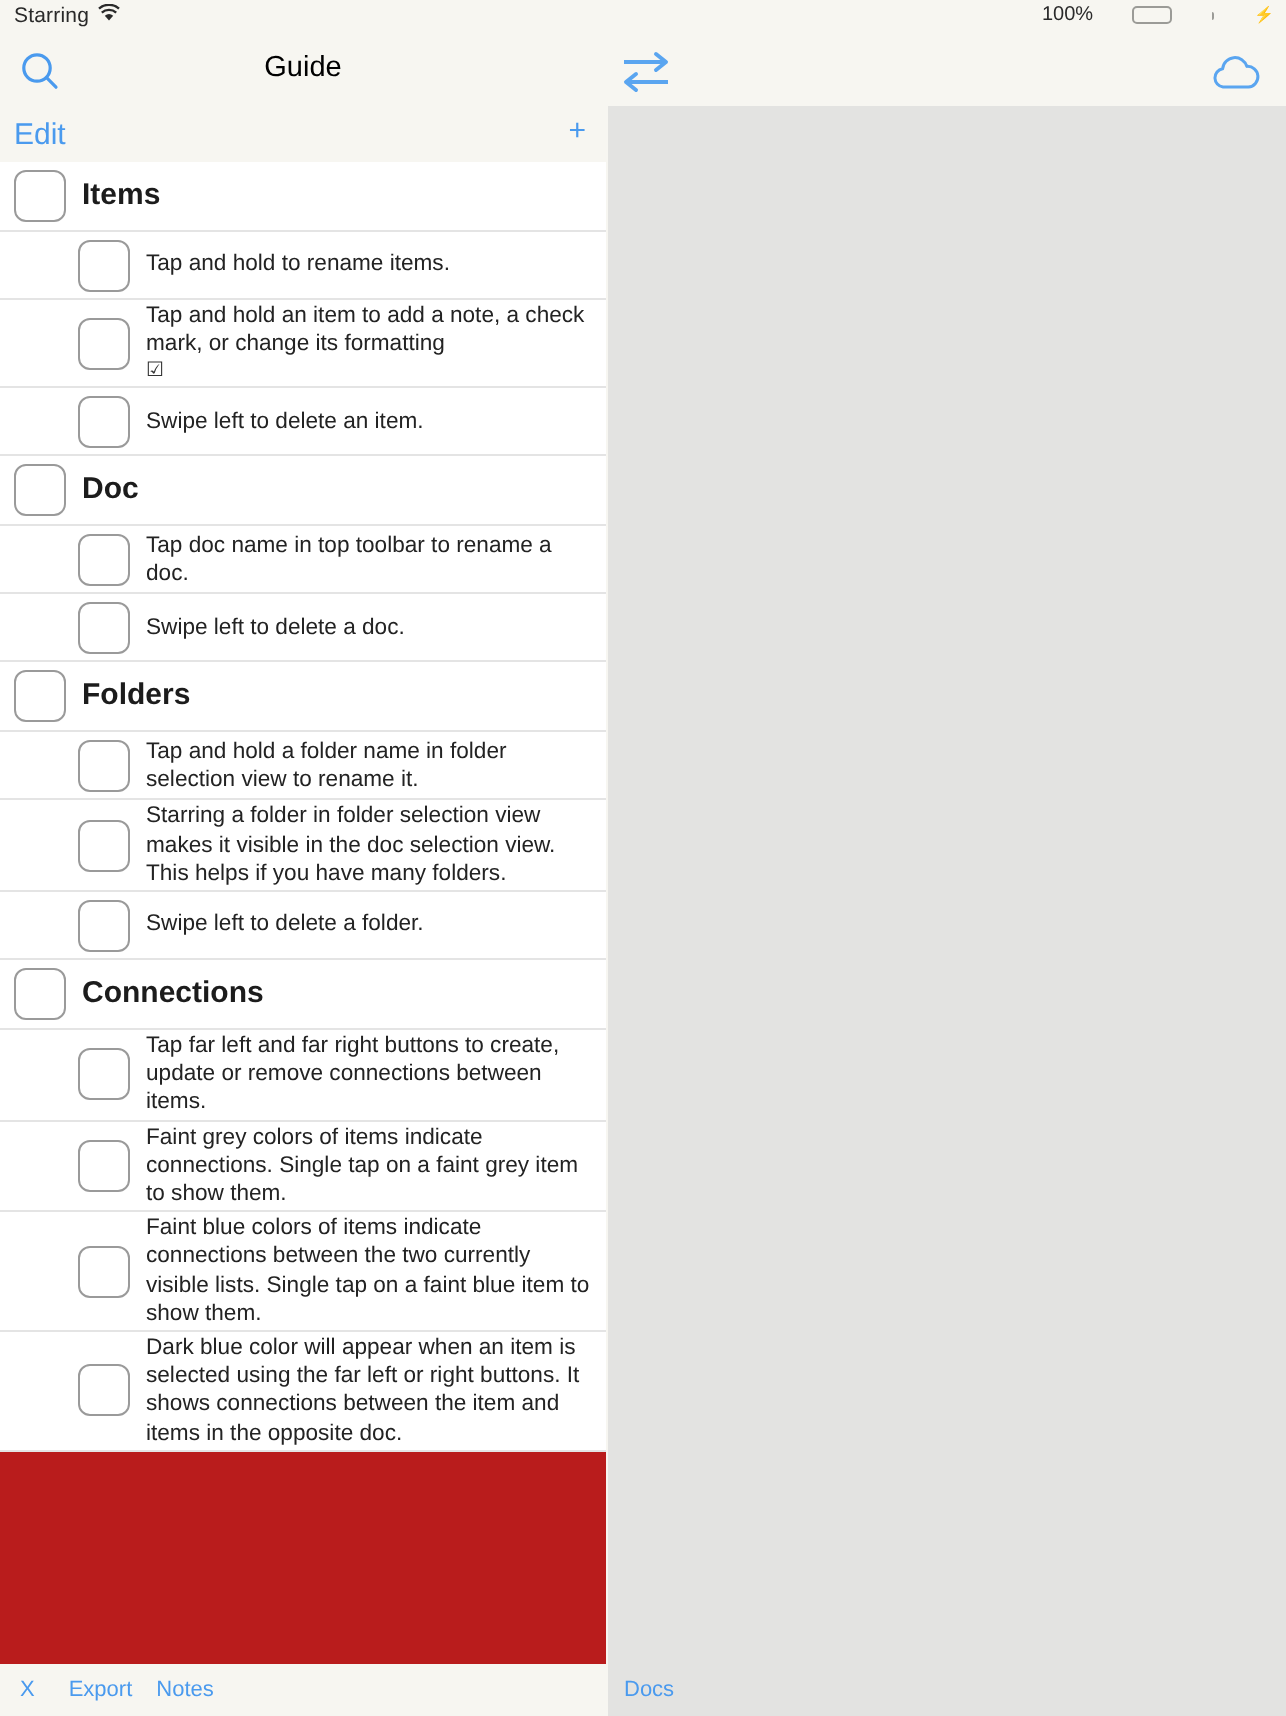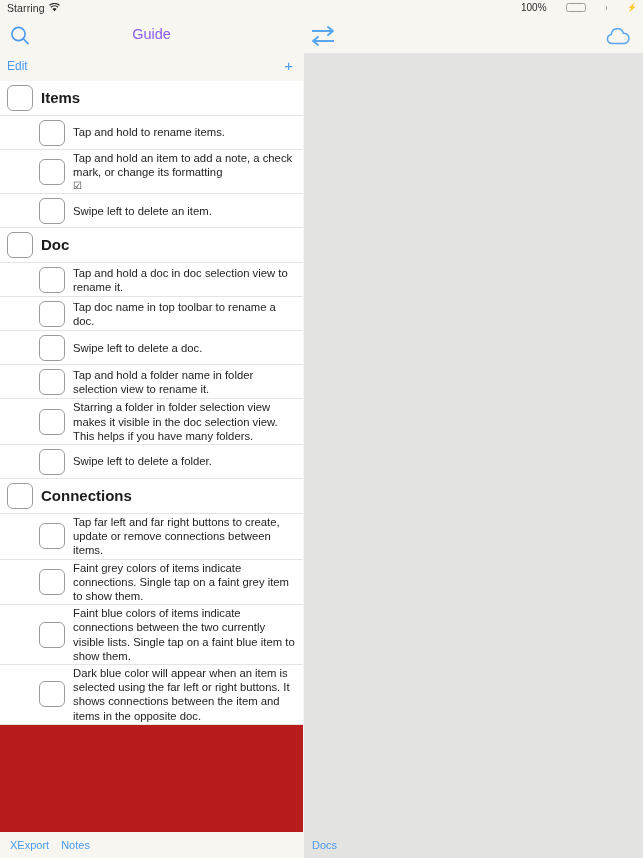--- a/index.html
+++ b/index.html
@@ -82,21 +82,21 @@
     left: 5px; top: 4px;
     width: 30px; height: 30px;
     display: flex; align-items: center; justify-content: center;
     cursor: pointer;
   }
   .nav-title {
     position: absolute;
     left: 0; width: 303px; top: 9px;
     text-align: center;
     font-size: 14.5px;
-    color: #8b5cf6;
+    color: #000000;
   }
   .nav-sync {
     position: absolute;
     left: 303px; top: 3px;
     width: 40px; height: 32px;
     display: flex; align-items: center; justify-content: center;
     cursor: pointer;
   }
   .nav-cloud {
     position: absolute;
@@ -114,21 +114,21 @@
     background: #ffffff;
   }
   .edit-bar {
     position: relative;
     width: 303px; height: 28px;
     background: #f7f6f1;
   }
   .edit-btn {
     position: absolute;
     left: 7px; top: 6px;
-    font-size: 12px;
+    font-size: 15px;
     color: #4a9aee;
     cursor: pointer;
   }
   .add-btn {
     position: absolute;
     right: 10px; top: 3px;
     font-size: 15px;
     color: #4a9aee;
     cursor: pointer;
     line-height: 20px;
@@ -200,21 +200,21 @@
     background: #f7f6f1;
     display: flex;
     align-items: center;
   }
   .bottom-left .tb {
     font-size: 11px;
     color: #4a9aee;
     cursor: pointer;
   }
   .tb-x { margin-left: 10px; }
-  .tb-export { }
+  .tb-export { margin-left: 17px; }
   .tb-notes { margin-left: 12px; }
 
   .bottom-right {
     position: absolute;
     left: 304px; bottom: 0;
     width: 339px; height: 26px;
     background: #e3e3e1;
     display: flex;
     align-items: center;
     margin-top: 22px;
@@ -295,29 +295,29 @@
         <div class="row item">
           <div class="cb"></div>
           <div class="txt">Swipe left to delete an item.</div>
         </div>
         <div class="row header">
           <div class="cb"></div>
           <div class="txt">Doc</div>
         </div>
         <div class="row item">
           <div class="cb"></div>
-          <div class="txt">Tap and hold a doc in doc selection view to rename it.</div>
-        </div>
-        <div class="row item">
-          <div class="cb"></div>
           <div class="txt">Tap doc name in top toolbar to rename a doc.</div>
         </div>
         <div class="row item">
           <div class="cb"></div>
           <div class="txt">Swipe left to delete a doc.</div>
+        </div>
+        <div class="row header">
+          <div class="cb"></div>
+          <div class="txt">Folders</div>
         </div>
         <div class="row item">
           <div class="cb"></div>
           <div class="txt">Tap and hold a folder name in folder selection view to rename it.</div>
         </div>
         <div class="row item">
           <div class="cb"></div>
           <div class="txt">Starring a folder in folder selection view makes it visible in the doc selection view.  This helps if you have many folders.</div>
         </div>
         <div class="row item">

